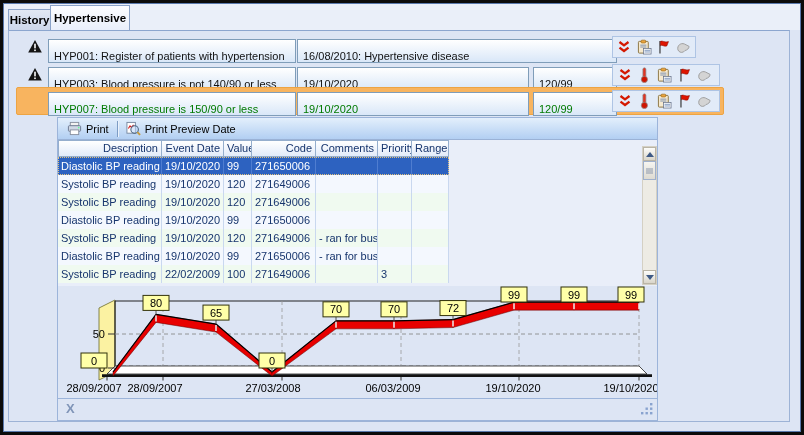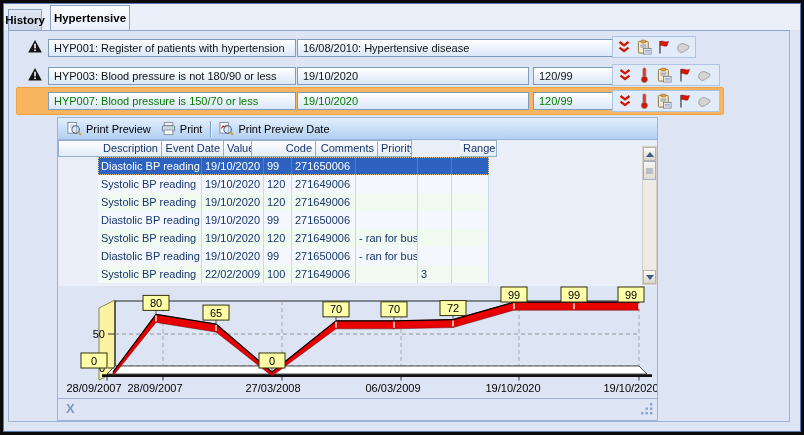--- a/index.html
+++ b/index.html
@@ -8,47 +8,47 @@
     position:relative;width:804px;height:435px;overflow:hidden;
     background:#dde5f4;
     font-family:"Liberation Sans","DejaVu Sans",sans-serif;font-size:11px;color:#111;
     box-shadow: inset 0 0 0 3px #0b0b0b, inset 0 0 0 4px #5a79ad;
   }
   .abs{position:absolute;}
   
   .tabstrip{left:4px;top:4px;right:4px;height:26px;background:#eaeff9;}
   .tab{border:1px solid #8aa2c8;border-bottom:none;display:flex;align-items:center;justify-content:center;
        font-weight:bold;font-size:11.5px;color:#000;}
-  .tab-inactive{left:8px;top:9px;width:34px;height:21px;background:linear-gradient(#e2e8f3,#cdd7ea);z-index:1;}
+  .tab-inactive{left:8px;top:9px;width:43px;height:21px;background:linear-gradient(#e2e8f3,#cdd7ea);z-index:1;}
   .tab-active{left:50px;top:5px;width:80px;height:25px;background:linear-gradient(#fcfdff,#e9effb);z-index:2;}
   .main-panel{left:8px;top:30px;width:782px;height:392px;border:1px solid #9db3d6;border-top-color:#8ca6cf;}
   
   .warn{width:16px;height:15px;}
   .field{
     border:1px solid #7f9db9;background:linear-gradient(#ffffff,#d9e7f8);
-    padding:0 5px;line-height:16px;height:18px;overflow:hidden;white-space:nowrap;color:#111;
+    padding:8px 5px;line-height:16px;height:24px;overflow:hidden;white-space:nowrap;color:#111;
   }
   .green .field, .green{color:#007a00;}
   .iconbox{border:1px solid #aec4e4;background:#e2ebf8;height:22px;display:flex;align-items:center;gap:5px;padding:0 4px;}
   .icon{display:inline-flex;width:15px;height:16px;align-items:center;justify-content:center;}
   .icon svg{display:block;}
   .hl-row{background:#f8b45f;border:1px solid #eda443;border-radius:2px;}
   
   .subpanel{left:57px;top:117px;width:601px;height:304px;border:1px solid #9cb4da;background:#dde5f4;}
   .toolbar{left:0;top:0;width:599px;height:22px;background:linear-gradient(#e3effc,#b2cff2);
            border-bottom:1px solid #9ab2d6;display:flex;align-items:center;padding-left:4px;}
   .tbtn{display:flex;align-items:center;gap:4px;padding:0 5px;height:20px;color:#000;cursor:default;}
   .tsep{width:1px;height:16px;background:#7d9cc4;box-shadow:1px 0 0 #eaf2fc;margin:0 3px;}
   
   .table-zone{left:0;top:22px;width:599px;height:146px;background:#e9eef9;overflow:hidden;}
   .thead{position:absolute;left:0;top:0;display:flex;height:17px;text-align:right;}
   .th{border:1px solid #95aecd;border-left:none;background:linear-gradient(#ffffff,#e2ebf9);
       color:#17356d;padding:0 3px;line-height:15px;overflow:hidden;white-space:nowrap;}
   .th:first-child{border-left:1px solid #95aecd;}
-  .tbody{position:absolute;left:0;top:17px;margin-left:40px;}
+  .tbody{position:absolute;left:0;top:17px;}
   .tr{display:flex;height:18px;}
   .tr.even{background:#f0faf0;}
   .tr.odd{background:#f4f8fe;}
   .tr.sel{background:#2d62c0;outline:1px dotted #e3c27c;outline-offset:-1px;}
   .tr.sel .td{color:#fff;border-right-color:#4f7dd0;}
   .td{color:#17356d;padding:0 3px;line-height:18px;border-right:1px solid #c9d8ef;overflow:hidden;white-space:nowrap;}
   
   .vscroll{left:584px;top:28px;width:15px;height:139px;background:#edebe4;border:1px solid #d4d0c4;}
   .sbtn{position:absolute;left:0;width:13px;height:14px;background:linear-gradient(#fdfdfb,#d9d5ca);
         border:1px solid #b9b4a6;display:flex;align-items:center;justify-content:center;}
@@ -117,21 +117,21 @@
       </span>
     </div>
 
   <div class="abs warn" style="left:27px;top:67px;">
     <svg viewBox="0 0 16 16" width="16" height="15">
         <path d="M8 1 L15.3 14.5 H0.7 Z" fill="#141414"></path>
         <rect x="7.15" y="5" width="1.7" height="5" fill="#fff"></rect>
         <rect x="7.15" y="11.2" width="1.7" height="1.7" fill="#fff"></rect>
       </svg>
   </div>
-  <div class="abs field" style="left:48px;top:67px;width:248px;">HYP003: Blood pressure is not 180/90 or less</div>
+  <div class="abs field" style="left:48px;top:67px;width:248px;">HYP003: Blood pressure is not 140/90 or less</div>
   <div class="abs field" style="left:297px;top:67px;width:232px;">19/10/2020</div>
   <div class="abs field" style="left:533px;top:67px;width:84px;">120/99</div>
   <div class="abs iconbox" style="left:612px;top:64px;width:108px;">
       <span class="icon">
         <svg viewBox="0 0 12 14" width="12" height="14">
           <g fill="none" stroke="#d41800" stroke-width="2.3">
             <path d="M1.5 2 L6 5.4 L10.5 2"></path>
             <path d="M1.5 7.6 L6 11 L10.5 7.6"></path>
           </g>
         </svg>
@@ -160,21 +160,21 @@
         </svg>
       </span>
       <span class="icon">
         <svg viewBox="0 0 16 14" width="15" height="13">
           <path d="M2 9.5 C0.8 5 5 1.6 9 3.2 L14 5.8 C14 8 12 9.8 9.5 10.3 L8 11.8 C5.2 13 3 11.8 2 9.5 Z" fill="#d4d4d4" stroke="#9c9c9c"></path>
         </svg>
       </span>
     </div>
 
   <div class="abs hl-row" style="left:16px;top:87px;width:708px;height:28px;"></div>
-  <div class="abs field green" style="left:48px;top:92px;width:248px;">HYP007: Blood pressure is 150/70 or less</div>
+  <div class="abs field green" style="left:48px;top:92px;width:248px;">HYP007: Blood pressure is 150/90 or less</div>
   <div class="abs field green" style="left:297px;top:92px;width:232px;">19/10/2020</div>
   <div class="abs field green" style="left:533px;top:92px;width:84px;">120/99</div>
   <div class="abs iconbox" style="left:612px;top:90px;width:108px;">
       <span class="icon">
         <svg viewBox="0 0 12 14" width="12" height="14">
           <g fill="none" stroke="#d41800" stroke-width="2.3">
             <path d="M1.5 2 L6 5.4 L10.5 2"></path>
             <path d="M1.5 7.6 L6 11 L10.5 7.6"></path>
           </g>
         </svg>
@@ -205,32 +205,20 @@
       <span class="icon">
         <svg viewBox="0 0 16 14" width="15" height="13">
           <path d="M2 9.5 C0.8 5 5 1.6 9 3.2 L14 5.8 C14 8 12 9.8 9.5 10.3 L8 11.8 C5.2 13 3 11.8 2 9.5 Z" fill="#d4d4d4" stroke="#9c9c9c"></path>
         </svg>
       </span>
     </div>
 
   <div class="abs subpanel">
 
     <div class="abs toolbar">
-      <div class="tbtn">
-        <span class="icon">
-          <svg viewBox="0 0 16 16" width="15" height="15">
-              <rect x="1" y="1.5" width="9" height="11.5" fill="#fff" stroke="#7788a0"></rect>
-              <line x1="3" y1="4.5" x2="8" y2="4.5" stroke="#9ab" stroke-width="0.8"></line>
-              <line x1="3" y1="6.5" x2="8" y2="6.5" stroke="#9ab" stroke-width="0.8"></line>
-              <circle cx="9.2" cy="9" r="4" fill="rgba(190,215,250,0.55)" stroke="#4a637f" stroke-width="1.1"></circle>
-              <line x1="12.1" y1="11.9" x2="15" y2="14.8" stroke="#c79a38" stroke-width="2"></line>
-            </svg>
-        </span>
-        <span>Print Preview</span>
-      </div>
       <div class="tbtn">
         <span class="icon">
           <svg viewBox="0 0 16 16" width="15" height="15">
               <rect x="3.5" y="1.5" width="9" height="4" fill="#f2f2f2" stroke="#88909f"></rect>
               <rect x="1.5" y="5" width="13" height="6" rx="1" fill="#cfd8e6" stroke="#6b7890"></rect>
               <rect x="3.5" y="9.5" width="9" height="5" fill="#ffffff" stroke="#88909f"></rect>
               <circle cx="12.5" cy="7" r="0.9" fill="#6f9"></circle>
             </svg>
         </span>
         <span>Print</span>
@@ -250,21 +238,21 @@
     </div>
 
     <div class="abs table-zone">
       <div class="thead" id="table-head">
           <div class="th" style="width: 104px;">Description</div>
           <div class="th" style="width: 62px;">Event Date</div>
           <div class="th" style="width: 28px;">Value</div>
           <div class="th" style="width: 64px;">Code</div>
           <div class="th" style="width: 62px;">Comments</div>
           <div class="th" style="width: 34px;">Priority</div>
-          <div class="th" style="width: 37px; margin-left: 48px;">Range</div>
+          <div class="th" style="width: 37px;">Range</div>
         </div>
       <div class="tbody" id="table-rows">
           <div class="tr sel">
             <div class="td" style="width: 104px;">Diastolic BP reading</div>
             <div class="td" style="width: 62px;">19/10/2020</div>
             <div class="td" style="width: 28px;">99</div>
             <div class="td" style="width: 64px;">271650006</div>
             <div class="td" style="width: 62px;"></div>
             <div class="td" style="width: 34px;"></div>
             <div class="td" style="width: 37px;"></div>

